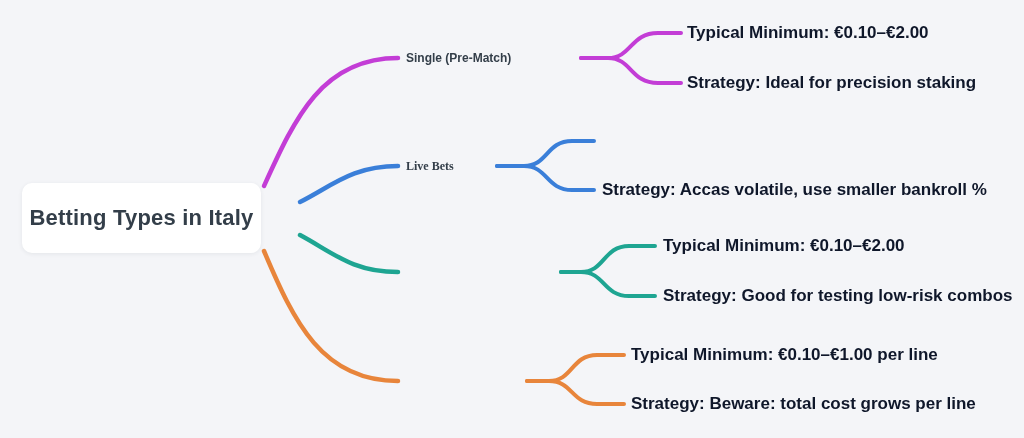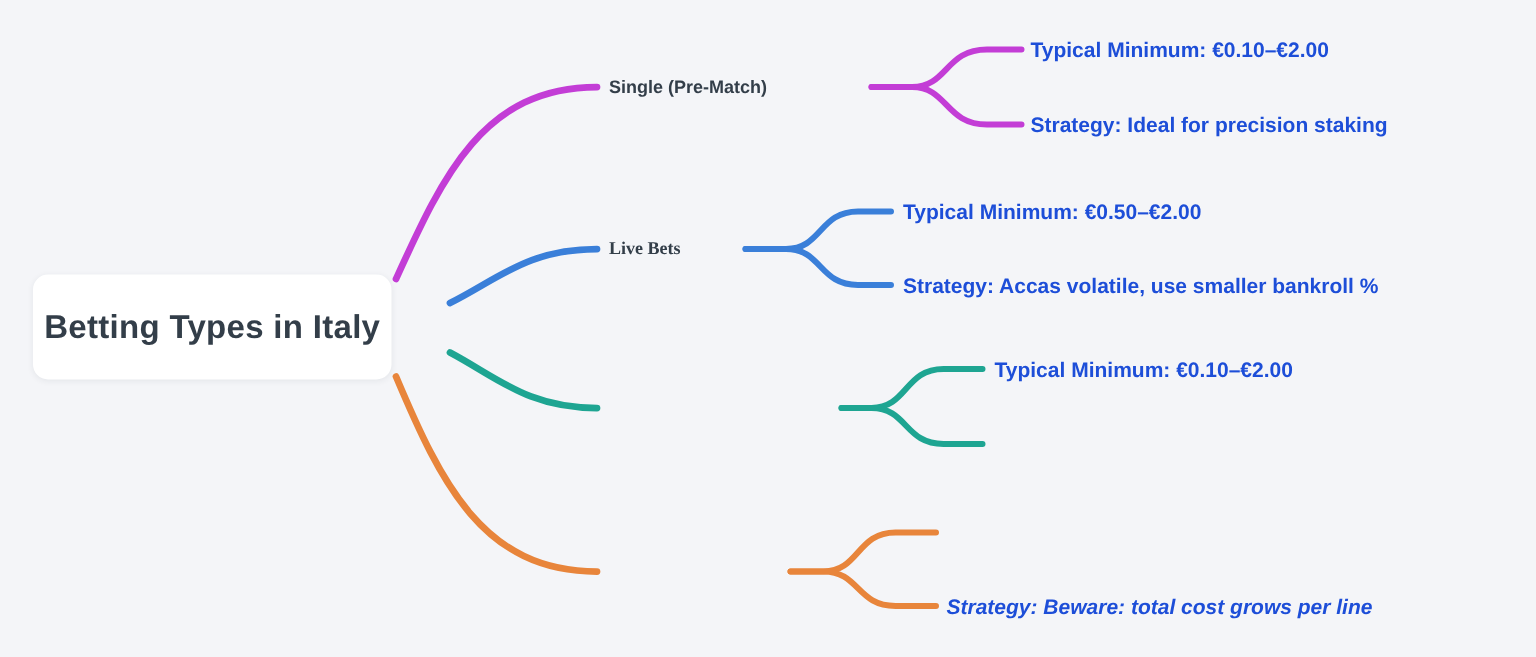--- a/index.html
+++ b/index.html
@@ -28,22 +28,22 @@
   }
   .branch-label{
     position:absolute;
     font-size:12px;font-weight:700;
     color:#333e49;
     white-space:nowrap;
     transform:translateY(-50%);
   }
   .leaf-label{
     position:absolute;
-    font-size:14px;font-weight:700;
-    color:#1d4ed8;
+    font-size:17px;font-weight:700;
+    color:#0f172a;
     white-space:nowrap;
     transform:translateY(-50%);
   }
 </style>
 </head>
 <body>
 
 <div class="canvas">
 
   <svg class="edges" viewBox="0 0 1024 438">
@@ -67,20 +67,21 @@
   </svg>
 
   <div class="root-node">Betting Types in Italy</div>
 
   <div class="branch-label" style="left:406px;top:58px;">Single (Pre-Match)</div>
   <div class="branch-label" style="left:406px;top:166px;font-family:Liberation Serif, serif;">Live Bets</div>
 
   <div class="leaf-label" style="left:687px;top:33px;">Typical Minimum: €0.10–€2.00</div>
   <div class="leaf-label" style="left:687px;top:83px;">Strategy: Ideal for precision staking</div>
 
-  <div class="leaf-label" style="left:602px;top:141px;">Typical Minimum: €0.50–€2.00</div>
   <div class="leaf-label" style="left:602px;top:190px;">Strategy: Accas volatile, use smaller bankroll %</div>
 
   <div class="leaf-label" style="left:663px;top:246px;">Typical Minimum: €0.10–€2.00</div>
+  <div class="leaf-label" style="left:663px;top:296px;">Strategy: Good for testing low-risk combos</div>
 
-  <div class="leaf-label" style="left:631px;top:404px;font-style:italic;">Strategy: Beware: total cost grows per line</div>
+  <div class="leaf-label" style="left:631px;top:355px;">Typical Minimum: €0.10–€1.00 per line</div>
+  <div class="leaf-label" style="left:631px;top:404px;">Strategy: Beware: total cost grows per line</div>
 
 </div>
 
 </body></html>

